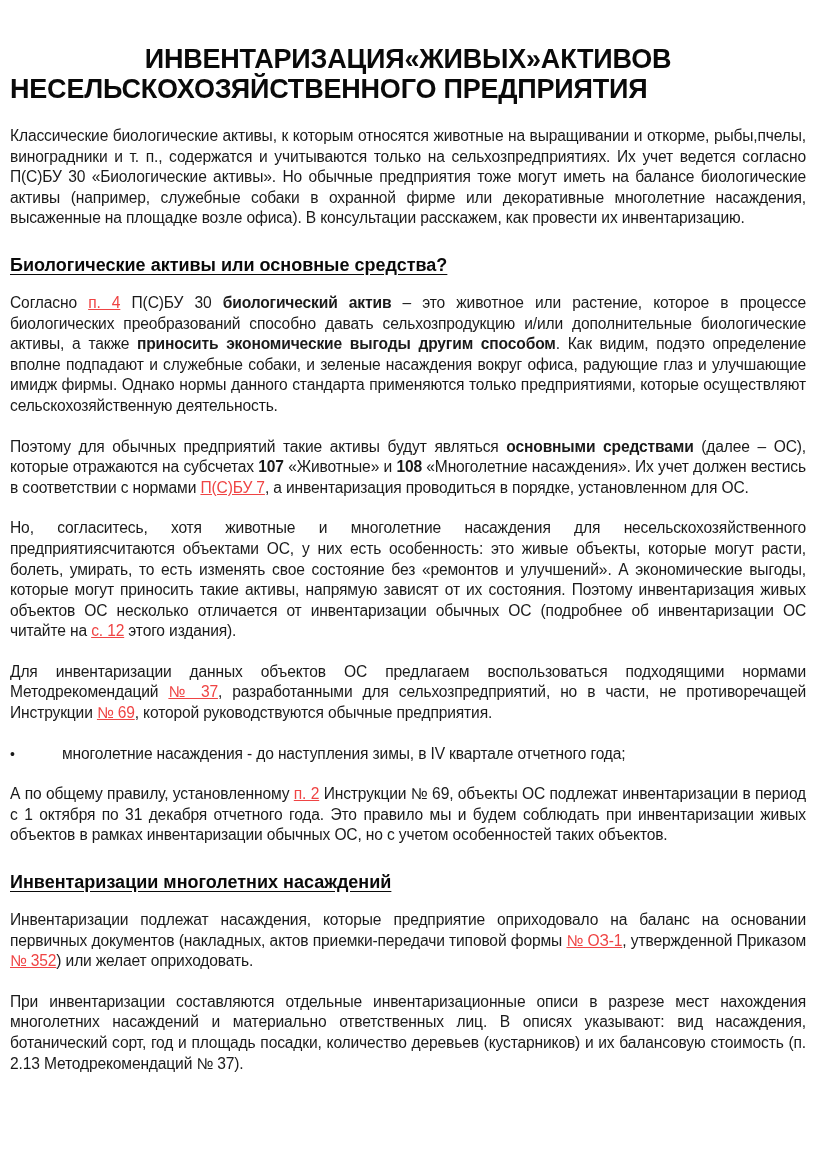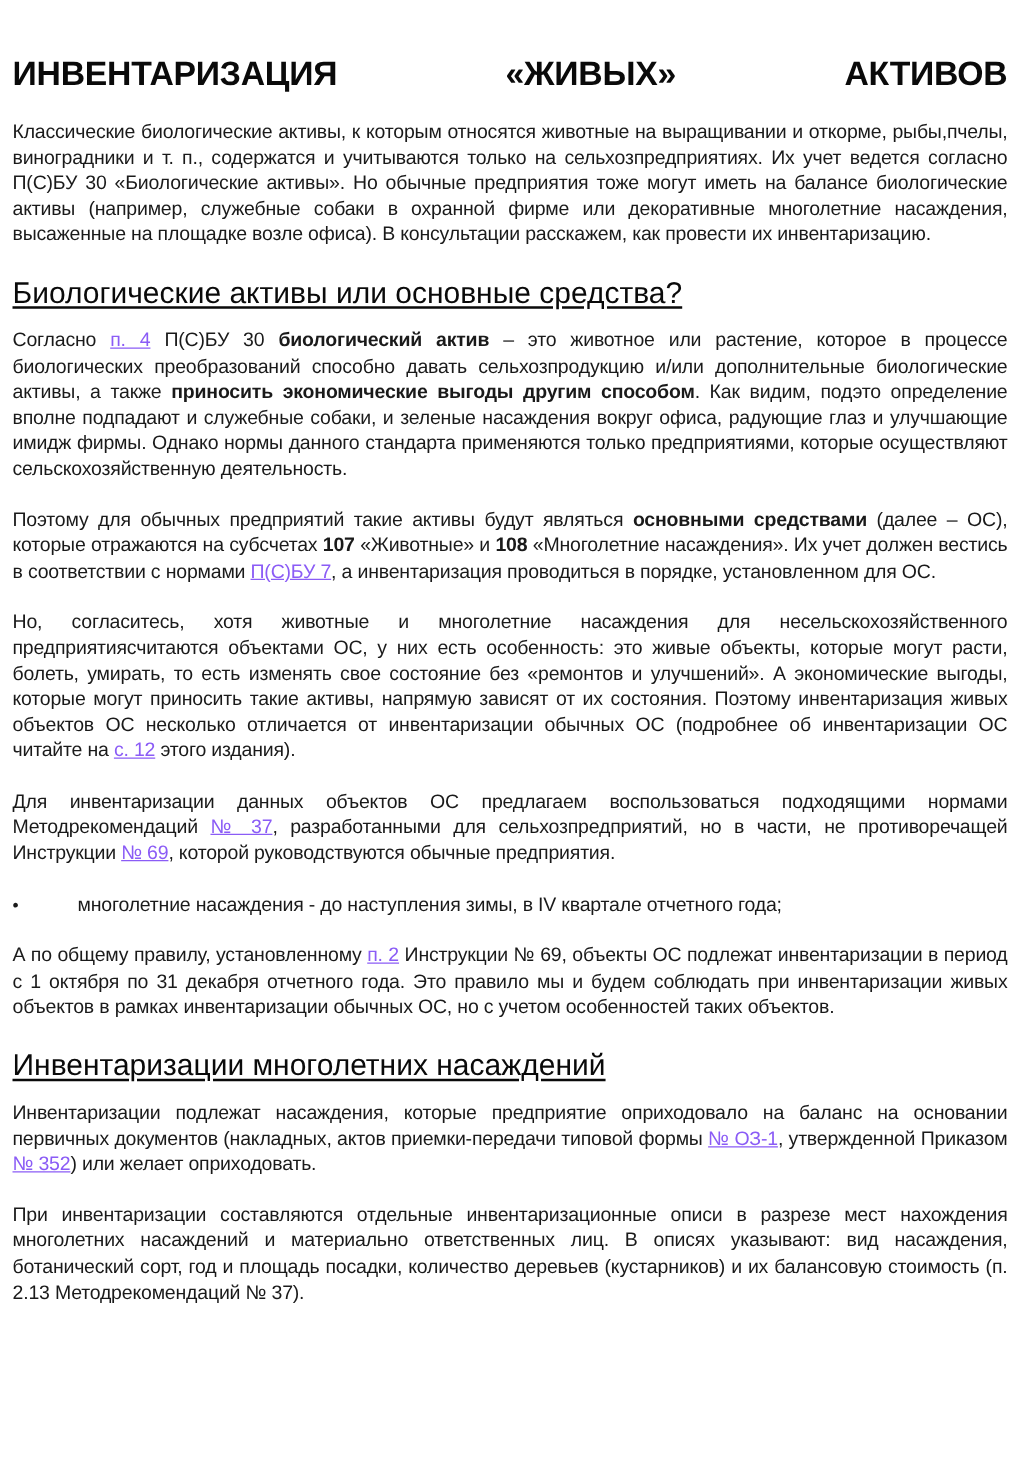--- a/index.html
+++ b/index.html
@@ -20,45 +20,45 @@
     font-family: "Liberation Sans", sans-serif;
     font-weight: bold;
     font-size: 27px;
     line-height: 30px;
     margin: 4px 0 0 0;
     letter-spacing: -0.2px;
     color: #0a0a0a;
   }
   .title .line1 {
     display: flex;
-    justify-content: space-between;
+    justify-content: center;
     margin-top: 44px;
   }
   .title .line2 { display: block; }
   p, .bullet {
     font-size: 15.6px;
     line-height: 20.6px;
     margin: 0;
     text-align: justify;
     color: #1a1a1a;
     letter-spacing: -0.15px;
   }
   .p-lead { margin-top: 22px; }
   h2 {
-    font-size: 24px;
-    font-weight: normal;
+    font-size: 18px;
+    font-weight: bold;
     text-decoration: underline;
     text-underline-offset: 3px;
     margin: 24px 0 16px 0;
     line-height: 24px;
     color: #0a0a0a;
   }
   .gap { margin-top: 20px; }
   a.ref {
-    color: #8b5cf6;
+    color: #ef4444;
     text-decoration: underline;
   }
   .bullet {
     position: relative;
     text-indent: 0;
   }
   .bullet .dot {
     display: inline-block;
     width: 52px;
     font-size: 14px;
@@ -68,20 +68,21 @@
 <body>
 
 <div class="page">
 
   <div class="title">
     <span class="line1">
       <span>ИНВЕНТАРИЗАЦИЯ</span>
       <span>«ЖИВЫХ»</span>
       <span>АКТИВОВ</span>
     </span>
+    <span class="line2">НЕСЕЛЬСКОХОЗЯЙСТВЕННОГО ПРЕДПРИЯТИЯ</span>
   </div>
 
   <p class="p-lead">Классические биологические активы, к которым относятся животные на выращивании и откорме, рыбы,пчелы, виноградники и т. п., содержатся и учитываются только на сельхозпредприятиях. Их учет ведется согласно П(С)БУ 30 «Биологические активы». Но обычные предприятия тоже могут иметь на балансе биологические активы (например, служебные собаки в охранной фирме или декоративные многолетние насаждения, высаженные на площадке возле офиса). В консультации расскажем, как провести их инвентаризацию.</p>
 
   <h2>Биологические активы или основные средства?</h2>
 
   <p><span>Согласно </span><a class="ref" href="#">п. 4</a><span> П(С)БУ 30 </span><b>биологический актив</b><span> – это животное или растение, которое в процессе биологических преобразований способно давать сельхозпродукцию и/или дополнительные биологические активы, а также </span><b>приносить экономические выгоды другим способом</b><span>. Как видим, подэто определение вполне подпадают и служебные собаки, и зеленые насаждения вокруг офиса, радующие глаз и улучшающие имидж фирмы. Однако нормы данного стандарта применяются только предприятиями, которые осуществляют сельскохозяйственную деятельность.</span></p>
 
   <p class="gap"><span>Поэтому для обычных предприятий такие активы будут являться </span><b>основными средствами</b><span> (далее – ОС), которые отражаются на субсчетах </span><b>107</b><span> «Животные» и </span><b>108</b><span> «Многолетние насаждения». Их учет должен вестись в соответствии с нормами </span><a class="ref" href="#">П(С)БУ 7</a><span>, а инвентаризация проводиться в порядке, установленном для ОС.</span></p>
 

